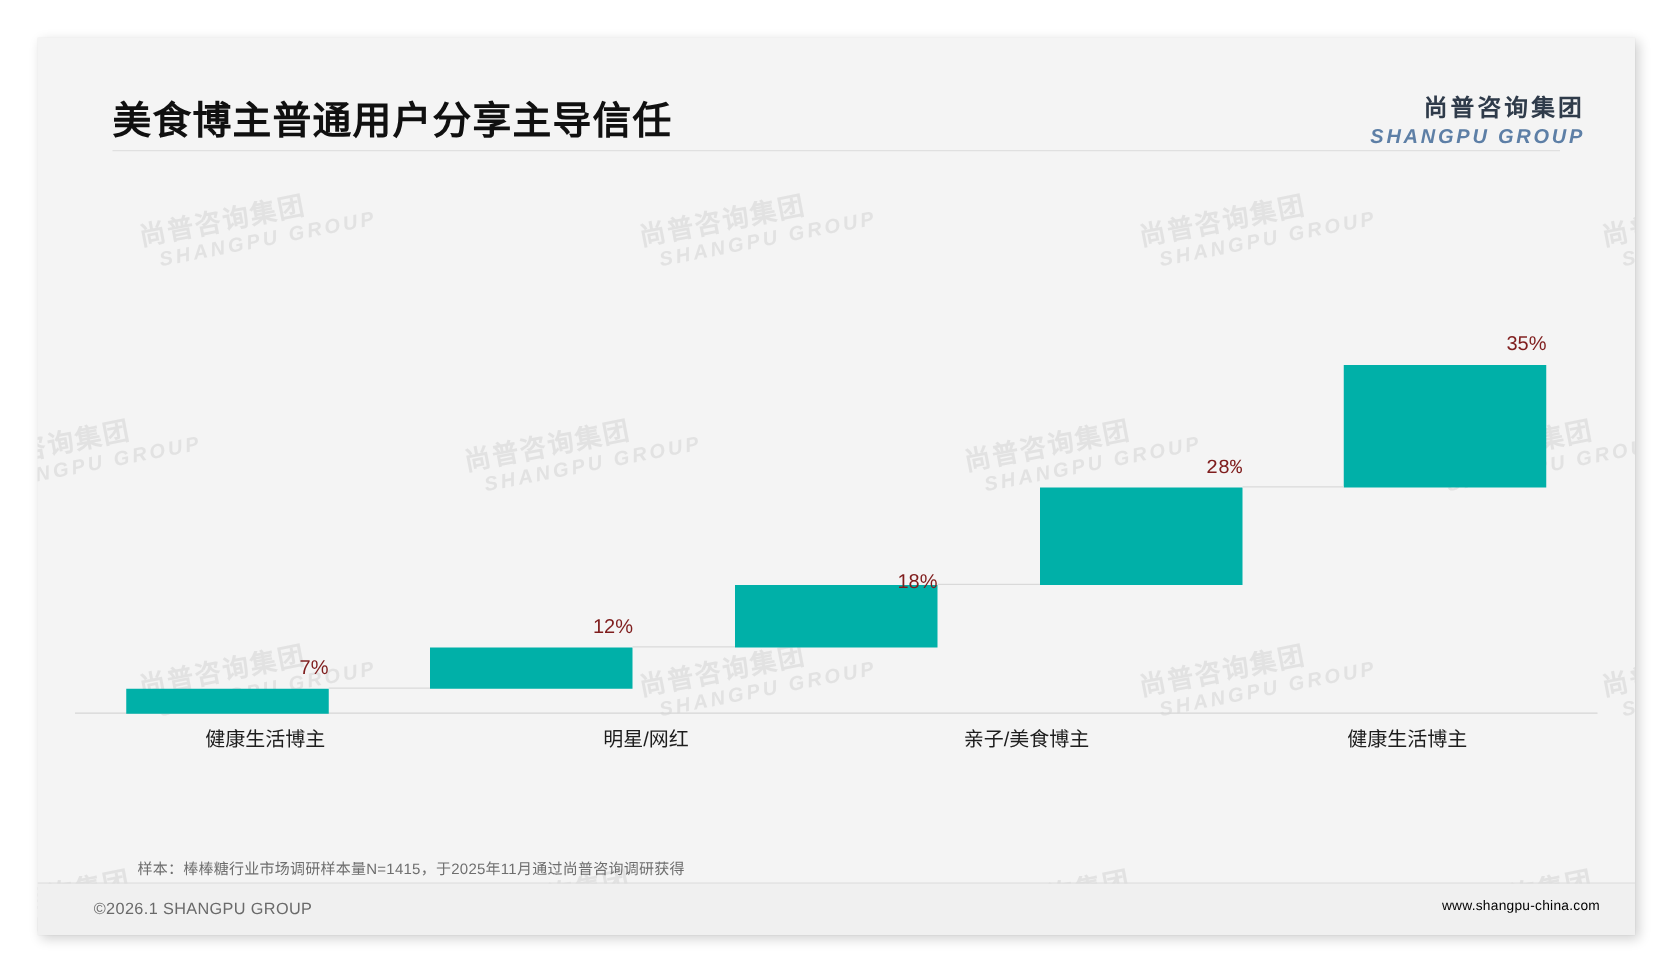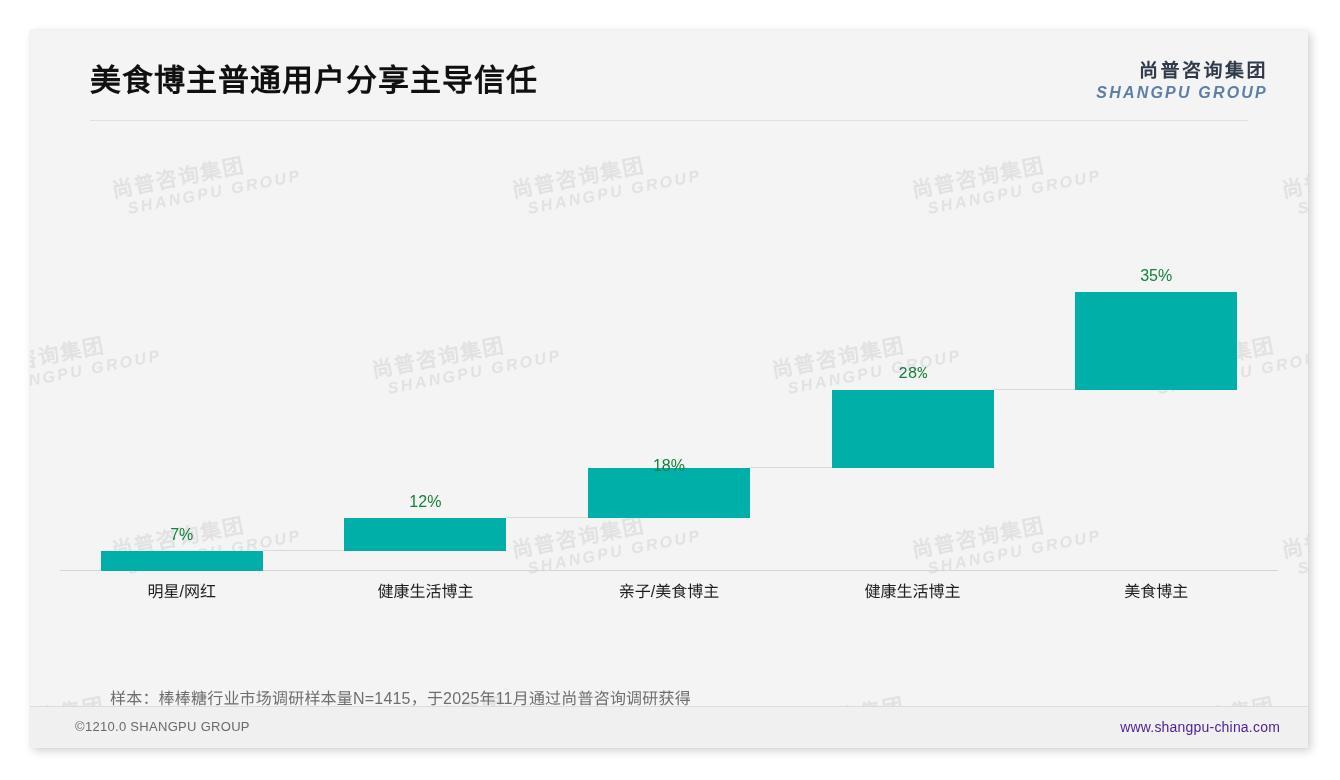--- a/index.html
+++ b/index.html
@@ -61,21 +61,21 @@
     font-weight: bold;
     font-style: italic;
     letter-spacing: 2.6px;
     margin-left: 12px;
   }
 
   
   .header {
     position: absolute;
     left: 0;
-    top: 0;
+    top: 16px;
     width: 100%;
     height: 90px;
     z-index: 5;
   }
   .header-title {
     position: absolute;
     left: 60px;
     top: 25px;
     font-size: 31px;
     font-weight: bold;
@@ -148,22 +148,22 @@
   }
 
   .bar {
     position: absolute;
     background: #00b0a8;
   }
 
   .bar-label {
     position: absolute;
     font-size: 16px;
-    color: #15803d;
-    text-align: center;
+    color: #7f1d1d;
+    text-align: right;
     white-space: nowrap;
   }
 
   .connector {
     position: absolute;
     height: 1px;
     background: #d9d9d9;
   }
 
   .cat-labels {
@@ -181,21 +181,21 @@
     font-size: 16px;
     color: #1d1d1d;
     white-space: nowrap;
   }
 
   
   .source-note {
     position: absolute;
     left: 80px;
     top: 655px;
-    font-size: 16px;
+    font-size: 12px;
     color: #6e6e6e;
     letter-spacing: 0.2px;
     z-index: 5;
     white-space: nowrap;
   }
 
   
   .footer-rule {
     position: absolute;
     left: 0;
@@ -220,22 +220,22 @@
     top: 12px;
     font-size: 13px;
     color: #6a6a6a;
     letter-spacing: 0.3px;
     white-space: nowrap;
   }
   .footer-right {
     position: absolute;
     right: 28px;
     top: 12px;
-    font-size: 14px;
-    color: #4c1d95;
+    font-size: 11px;
+    color: #000000;
     letter-spacing: 0.2px;
     white-space: nowrap;
   }
 </style>
 </head>
 <body>
 
 <div id="stage">
 
   <div class="slide">
@@ -329,29 +329,28 @@
         <div class="bar-label" style="left: 771.603px; width: 161.994px; bottom: 188.35px; font-family: Liberation Mono, monospace;">28%</div>
         <div class="bar" style="left: 1015.2px; width: 161.994px; height: 97.65px; bottom: 181.35px; background: rgb(0, 176, 168);"></div>
         <div class="bar-label" style="left: 1015.2px; width: 161.994px; bottom: 286px;">35%</div>
         <div class="connector" style="left: 202.797px; width: 81.606px; bottom: 19.53px; background: rgb(217, 217, 217);"></div>
         <div class="connector" style="left: 446.397px; width: 81.606px; bottom: 53.01px; background: rgb(217, 217, 217);"></div>
         <div class="connector" style="left: 689.997px; width: 81.606px; bottom: 103.23px; background: rgb(217, 217, 217);"></div>
         <div class="connector" style="left: 933.597px; width: 81.606px; bottom: 181.35px; background: rgb(217, 217, 217);"></div>
       </div>
 
     <div class="cat-labels" id="cat-labels">
+        <div class="cat-label">健康生活博主</div>
         <div class="cat-label">明星/网红</div>
-        <div class="cat-label">健康生活博主</div>
         <div class="cat-label">亲子/美食博主</div>
         <div class="cat-label">健康生活博主</div>
-        <div class="cat-label">美食博主</div>
       </div>
 
     <div class="source-note">样本：棒棒糖行业市场调研样本量N=1415，于2025年11月通过尚普咨询调研获得</div>
 
     <div class="footer-rule"></div>
     <div class="footer">
-      <div class="footer-left">©1210.0 SHANGPU GROUP</div>
+      <div class="footer-left">©2026.1 SHANGPU GROUP</div>
       <div class="footer-right">www.shangpu-china.com</div>
     </div>
 
   </div>
 </div>
 
 </body></html>

